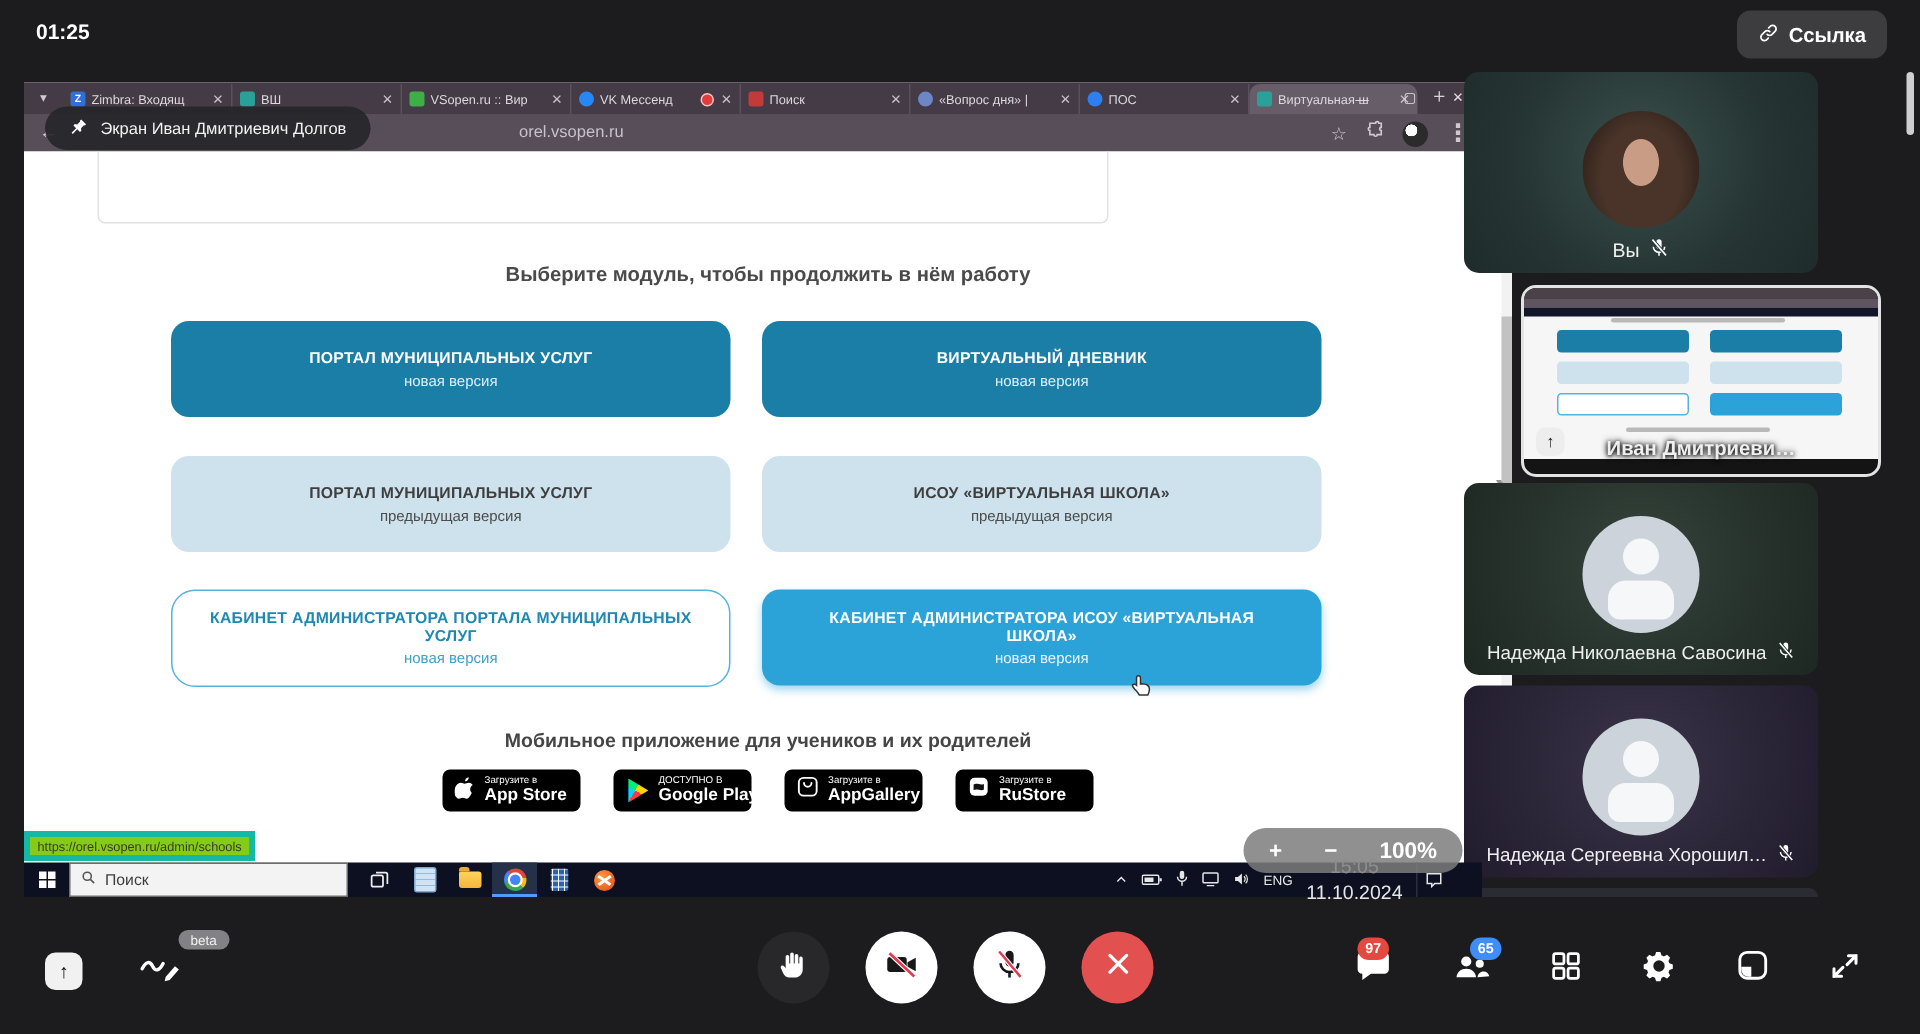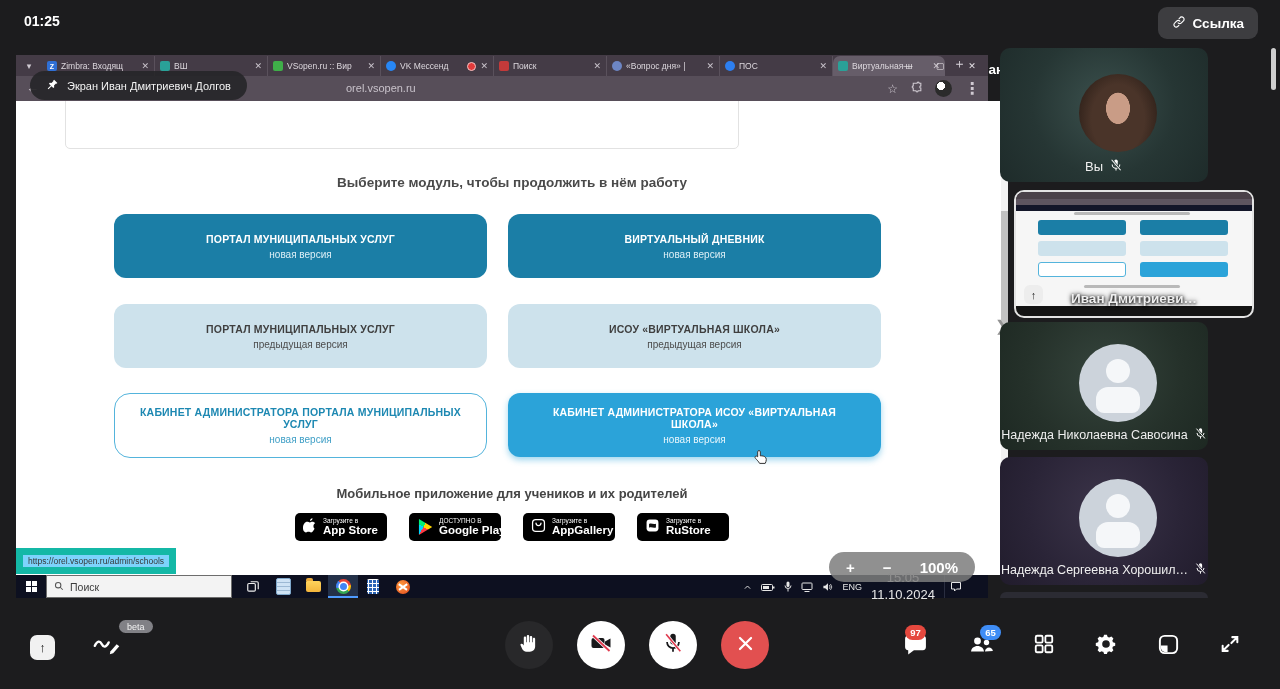--- a/index.html
+++ b/index.html
@@ -56,21 +56,21 @@
   .store{width:92px;height:28px;background:#000;border-radius:5px;color:#fff;display:flex;align-items:center;
          gap:6px;padding:0 8px;box-sizing:border-box;cursor:pointer;}
   .store .txt{display:flex;flex-direction:column;line-height:1.15;}
   .store .l1{font-size:6.5px;}
   .store .l2{font-size:11.5px;font-weight:bold;white-space:nowrap;}
   .gp-tri{width:16px;height:16px;flex:0 0 auto;
           background:conic-gradient(from 210deg at 40% 50%,#00d7fe 0 90deg,#00f076 90deg 180deg,#ffd500 180deg 270deg,#ff3a44 270deg 360deg);
           clip-path:polygon(12% 0,95% 50%,12% 100%);}
   .pg-scroll{right:0;top:0;width:7px;height:100%;background:#f2f2f2;}
   .pg-thumb{right:0;top:110px;width:7px;height:170px;background:#c2c2c2;}
-  .status-tip{left:0;bottom:1px;background:#7dd3fc;border:7px solid #14b8a6;font-size:8.5px;color:#383838;
+  .status-tip{left:0;bottom:1px;background:#84cc16;border:4px solid #14b8a6;font-size:8.5px;color:#383838;
               padding:1px 5px;white-space:nowrap;}
   .zoom-pill{right:13px;bottom:16px;width:146px;height:30px;background:rgba(125,125,125,.85);border-radius:20px;
              color:#fff;display:flex;align-items:center;justify-content:space-between;padding:0 17px;
              box-sizing:border-box;font-size:15px;font-weight:bold;z-index:20;}
   
   .taskbar{left:0;bottom:0;width:100%;height:23px;background:#0d1020;display:flex;align-items:center;z-index:15;}
   .tb-start{width:30px;height:23px;display:flex;align-items:center;justify-content:center;cursor:pointer;}
   .winlogo{width:11px;height:11px;display:grid;grid-template-columns:5px 5px;grid-template-rows:5px 5px;gap:1px;}
   .winlogo i{background:#fefefe;}
   .tb-search{width:186px;height:23px;background:#f3f3f3;border:1px solid #6d6d6d;box-sizing:border-box;
@@ -89,21 +89,21 @@
             background-image:linear-gradient(#fff 1px,transparent 1px),linear-gradient(90deg,#fff 1px,transparent 1px);
             background-size:4px 4px;background-position:1px 4px;}
   .scis-ico{width:14px;height:14px;border-radius:50%;background:radial-gradient(circle at 35% 35%,#ff9a3d,#e1471d);position:relative;}
   .scis-ico:before,.scis-ico:after{content:"";position:absolute;left:2px;top:6px;width:10px;height:1.6px;background:#fff;}
   .scis-ico:before{transform:rotate(35deg);} .scis-ico:after{transform:rotate(-35deg);}
   .tray{margin-left:auto;display:flex;align-items:center;gap:9px;padding-right:21px;color:#e6e6e6;}
   .tray .lang{font-size:9px;}
   .clock{font-size:13px;line-height:1.25;text-align:center;}
   .notif-ico{width:22px;height:23px;display:flex;align-items:center;justify-content:center;border-left:1px solid #2a2e40;}
   
-  .tile{left:1000px;width:208px;border-radius:10px;overflow:hidden;}
+  .tile{left:976px;width:236px;border-radius:10px;overflow:hidden;}
   .tile .label{position:absolute;left:0;bottom:7px;width:100%;display:flex;align-items:center;
                justify-content:center;gap:6px;color:#efefef;font-size:12.5px;}
   .tile1{top:48px;height:134px;background:radial-gradient(circle at 50% 42%,#3b504d 0,#263634 55%,#1e2b2a 100%);}
   .photo-av{left:79px;top:26px;width:78px;height:78px;border-radius:50%;overflow:hidden;
             background:radial-gradient(ellipse 26px 34px at 50% 44%,#c99c86 0 45%,rgba(0,0,0,0) 47%),
                        radial-gradient(ellipse 44px 58px at 50% 58%,#4a3429 0 60%,#2e2019 100%);}
   .tile2{top:190px;height:124px;background:#141414;border:2px solid #e3e3e3;left:1014px;width:236px;}
   .tile2 .label{font-weight:bold;font-size:13.5px;text-shadow:0 1px 3px #000,0 0 5px #000;bottom:10px;}
   .mini-strip{left:0;top:0;width:100%;height:7px;background:#4a4149;}
   .mini-tool{left:0;top:7px;width:100%;height:6px;background:#5e5560;}

